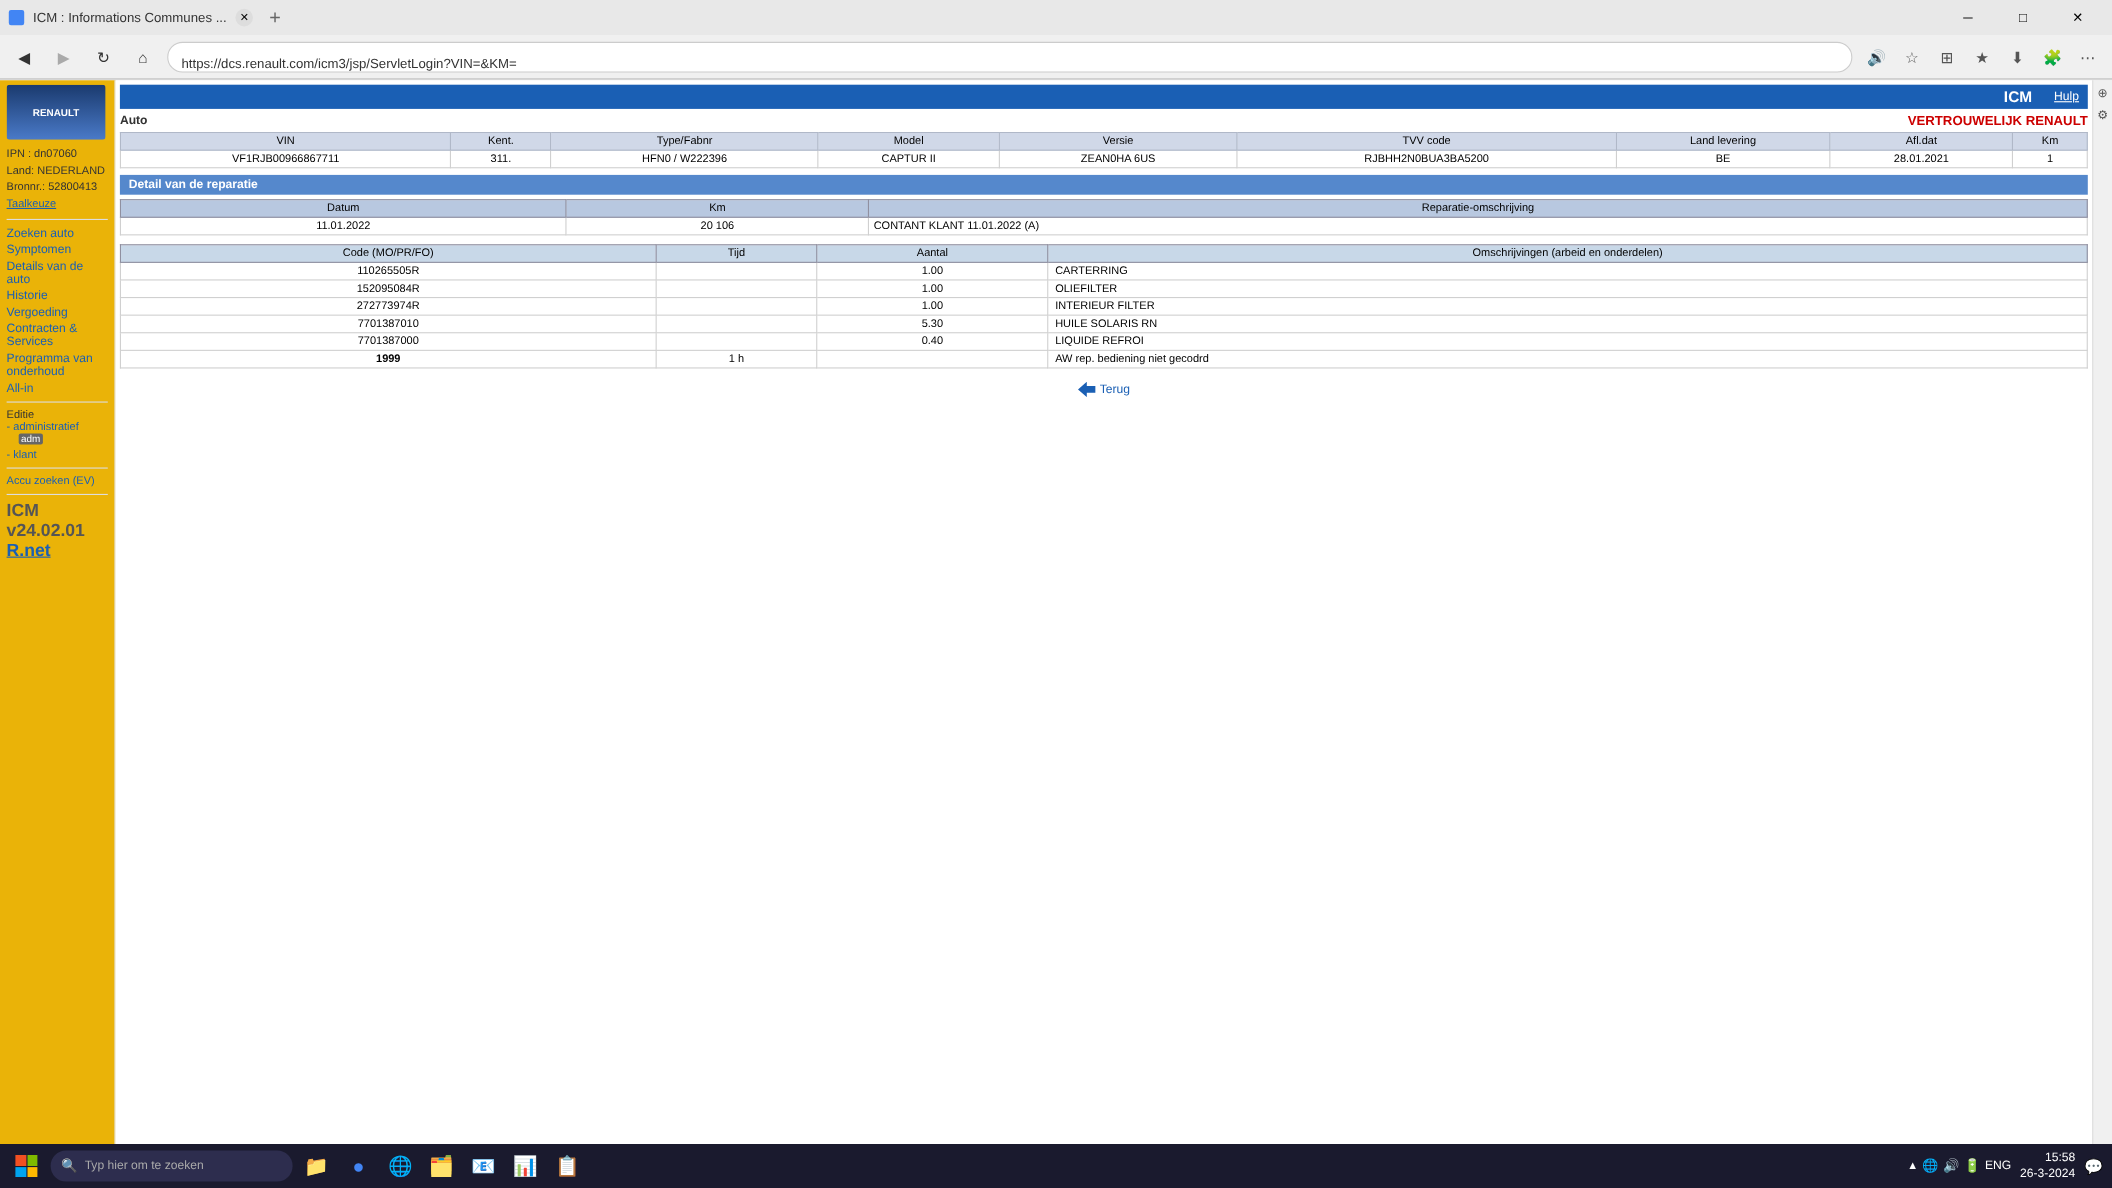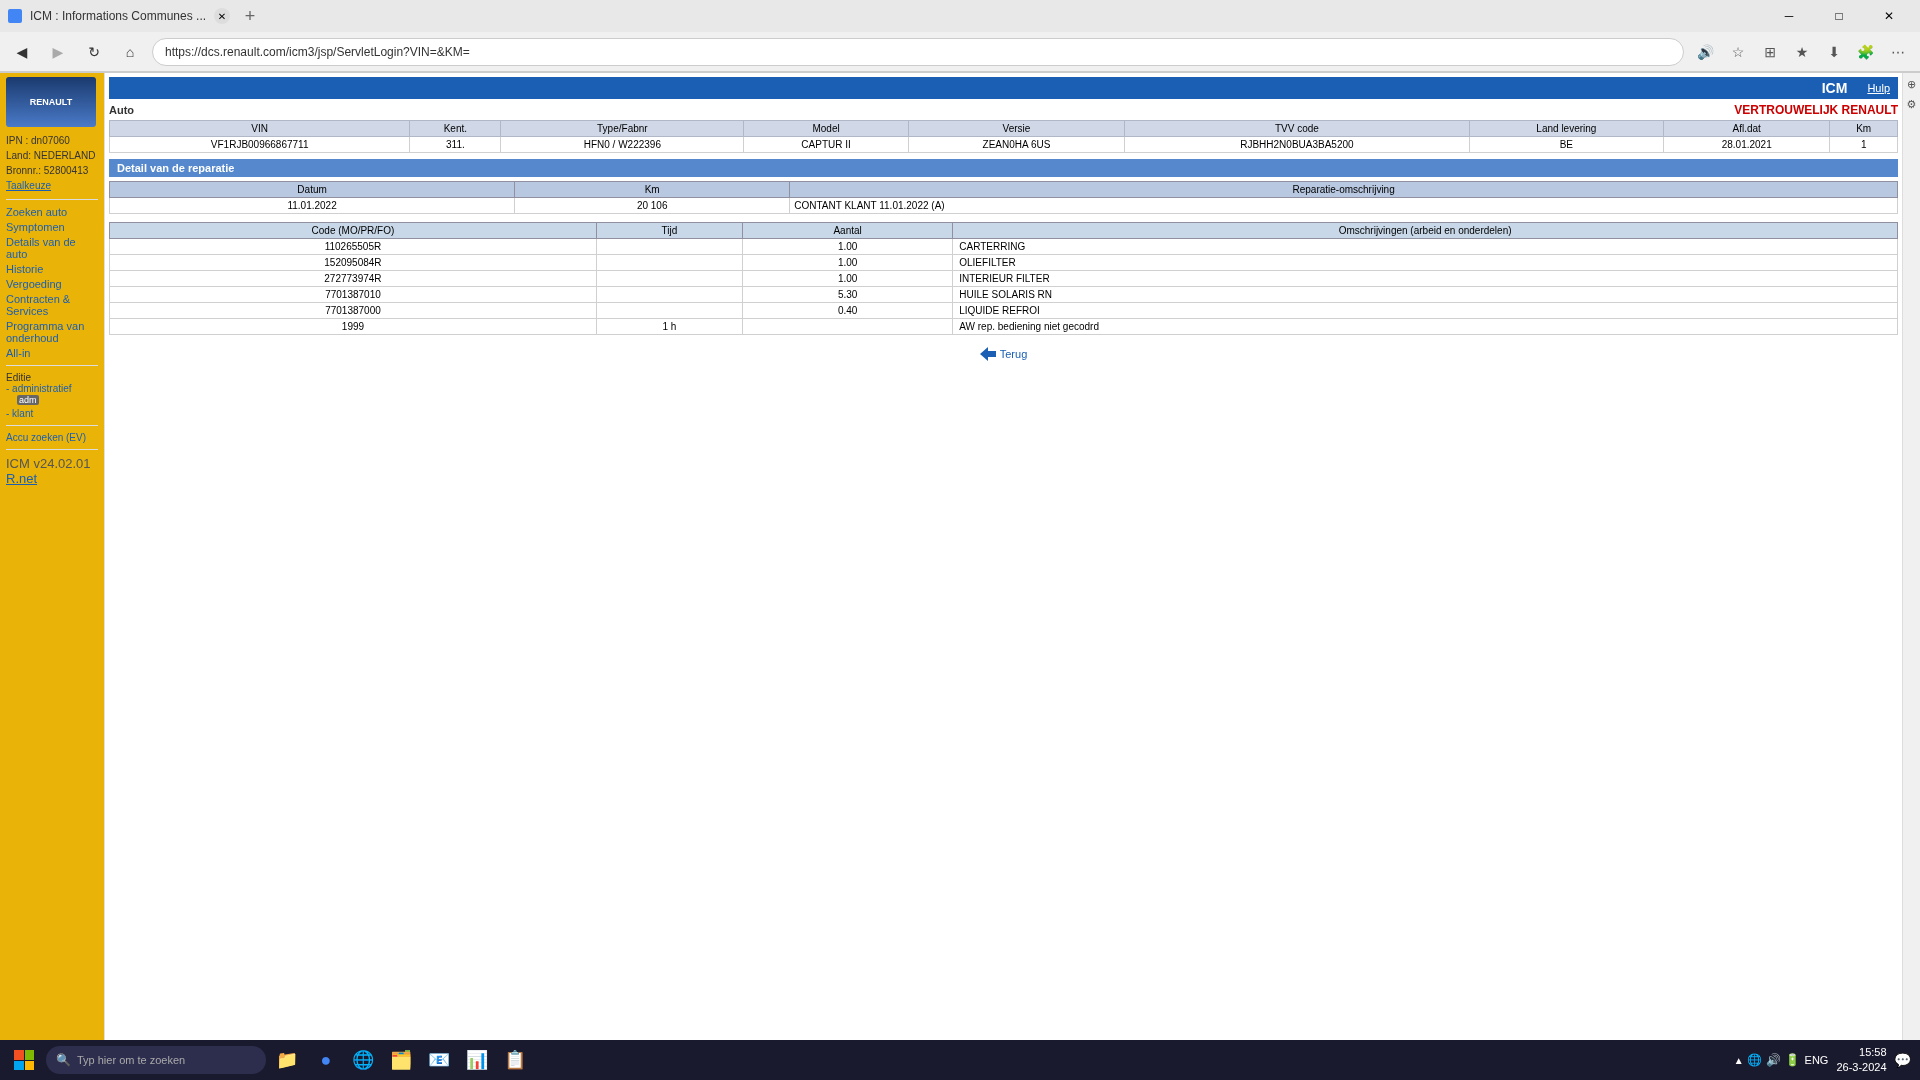--- a/index.html
+++ b/index.html
@@ -8,35 +8,35 @@
     
     .browser-chrome { background: #f0f0f0; border-bottom: 1px solid #ccc; }
     .title-bar { display: flex; align-items: center; height: 32px; background: #e8e8e8; padding: 0 8px; gap: 8px; }
     .title-bar-controls { display: flex; gap: 4px; margin-left: auto; }
     .title-bar-btn { width: 46px; height: 32px; border: none; background: transparent; cursor: pointer; font-size: 12px; display: flex; align-items: center; justify-content: center; }
     .tab-icon { width: 14px; height: 14px; background: #4285f4; border-radius: 2px; }
 
     .address-bar-row { display: flex; align-items: center; height: 40px; background: #f0f0f0; padding: 4px 8px; gap: 8px; border-bottom: 1px solid #ccc; }
     .nav-btn { width: 28px; height: 28px; border: none; background: transparent; border-radius: 50%; cursor: pointer; display: flex; align-items: center; justify-content: center; font-size: 14px; color: #333; }
     .nav-btn.disabled { color: #aaa; cursor: default; }
-    .address-bar { flex: 1; height: 28px; border: 1px solid #ccc; border-radius: 14px; background: #fff; padding: 0 12px; font-size: 12px; display: flex; align-items: center; }
+    .address-bar { flex: 1; height: 28px; border: 1px solid #ccc; border-radius: 14px; background: #fff; padding: 0 12px; font-size: 12px; display: flex; align-items: flex-end; }
     .toolbar-icons { display: flex; gap: 4px; }
     .toolbar-icon { width: 28px; height: 28px; border: none; background: transparent; border-radius: 50%; cursor: pointer; display: flex; align-items: center; justify-content: center; font-size: 14px; color: #555; }
 
     
     .main-layout { display: flex; height: calc(1080px - 108px); }
 
     
     .sidebar { width: 105px; background: #eab308; border-right: 1px solid #e0e0e0; padding: 4px 6px; flex-shrink: 0; }
     .sidebar-logo { margin-bottom: 6px; }
     .sidebar-info { font-size: 10px; color: #333; margin-bottom: 4px; line-height: 1.5; }
     .sidebar-link { display: block; color: #1a5fb4; text-decoration: none; font-size: 11px; margin-bottom: 3px; cursor: pointer; }
     .sidebar-section { margin-bottom: 4px; }
     .sidebar-divider { border: none; border-top: 1px solid #ddd; margin: 6px 0; }
-    .sidebar-small { font-size: 13px; color: #555; }
+    .sidebar-small { font-size: 16px; color: #555; font-weight: bold; }
 
     
     .content { flex: 1; background: #fff; overflow-y: auto; padding: 4px; }
 
     
     .header-bar { display: flex; justify-content: space-between; align-items: center; background: #1a5fb4; color: white; padding: 2px 8px; margin-bottom: 4px; height: 22px; text-align: center; }
 
     
     .vehicle-table { width: 100%; border-collapse: collapse; font-size: 10px; margin-bottom: 6px; }
     .vehicle-table th { background: #d0d8e8; text-align: center; padding: 2px 4px; font-weight: normal; border: 1px solid #b0b8c8; }
@@ -275,21 +275,21 @@
       <td style="text-align:center;">5.30</td>
       <td class="desc">HUILE SOLARIS RN</td>
     </tr>
           <tr>
       <td style="text-align:center;">7701387000</td>
       <td style="text-align:center;"></td>
       <td style="text-align:center;">0.40</td>
       <td class="desc">LIQUIDE REFROI</td>
     </tr>
           <tr>
-      <td style="">1999</td>
+      <td style="font-weight:bold;">1999</td>
       <td style="text-align:center;">1 h</td>
       <td style="text-align:center;"></td>
       <td class="desc">AW rep. bediening niet gecodrd</td>
     </tr>
         </tbody>
     </table>
 
     <div class="terug-container">
       <a class="terug-link">
         <svg width="16" height="14" viewBox="0 0 16 14">

